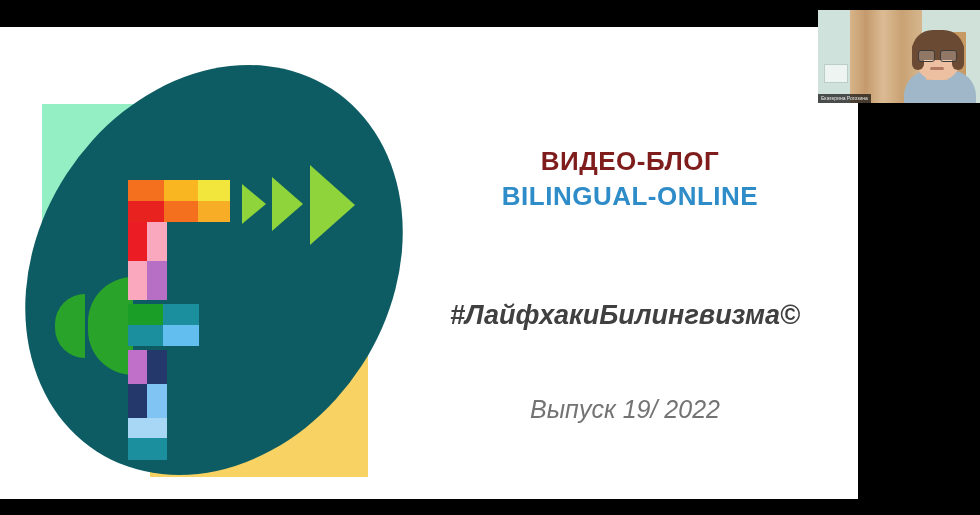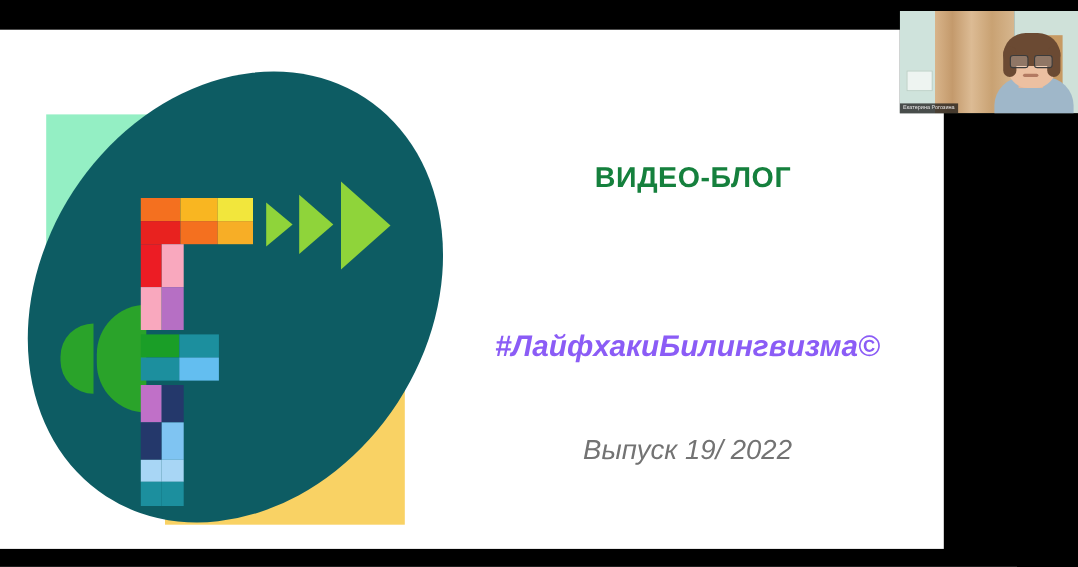--- a/index.html
+++ b/index.html
@@ -35,26 +35,26 @@
          border-left-color:#8fd43a;}
   .arrow-1{left:232px;top:152px;border-width:20px 0 20px 24px;}
   .arrow-2{left:262px;top:145px;border-width:27px 0 27px 31px;}
   .arrow-3{left:300px;top:133px;border-width:40px 0 40px 45px;}
 
   
   .pixel{position:absolute;}
 
   
   .title-block{position:absolute;left:430px;top:118px;width:400px;text-align:center;}
-  .t-line1{font-size:26px;font-weight:bold;color:#15803d;letter-spacing:.5px;line-height:1.25;}
+  .t-line1{font-size:26px;font-weight:bold;color:#7f1d1d;letter-spacing:.5px;line-height:1.25;}
   .t-line2{font-size:26px;font-weight:bold;color:#2e8cc8;letter-spacing:.5px;line-height:1.4;}
 
   .hashtag{
     position:absolute;left:390px;top:273px;width:470px;text-align:center;
-    font-size:27px;font-weight:bold;font-style:italic;color:#8b5cf6;
+    font-size:27px;font-weight:bold;font-style:italic;color:#404040;
   }
   .issue{
     position:absolute;left:430px;top:368px;width:390px;text-align:center;
     font-size:25px;font-style:italic;color:#737373;
   }
 
   
   .webcam{
     position:absolute;left:818px;top:10px;width:162px;height:93px;
     overflow:hidden;background:#1e2a26;
@@ -124,20 +124,21 @@
           <div class="pixel" style="left: 137px; top: 352px; width: 20px; height: 34px; background: rgb(127, 196, 242);"></div>
           <div class="pixel" style="left: 118px; top: 386px; width: 19px; height: 20px; background: rgb(168, 214, 245);"></div>
           <div class="pixel" style="left: 137px; top: 386px; width: 20px; height: 20px; background: rgb(168, 214, 245);"></div>
           <div class="pixel" style="left: 118px; top: 406px; width: 19px; height: 22px; background: rgb(28, 143, 158);"></div>
           <div class="pixel" style="left: 137px; top: 406px; width: 20px; height: 22px; background: rgb(28, 143, 158);"></div>
         </div>
     </div>
 
     <div class="title-block">
       <div class="t-line1">ВИДЕО-БЛОГ</div>
+      <div class="t-line2">BILINGUAL-ONLINE</div>
     </div>
 
     <div class="hashtag">#ЛайфхакиБилингвизма©</div>
     <div class="issue">Выпуск 19/ 2022</div>
   </div>
 
   <div class="webcam">
     <div class="cam-wall-left"></div>
     <div class="cam-door"></div>
     <div class="cam-wall-right"></div>

